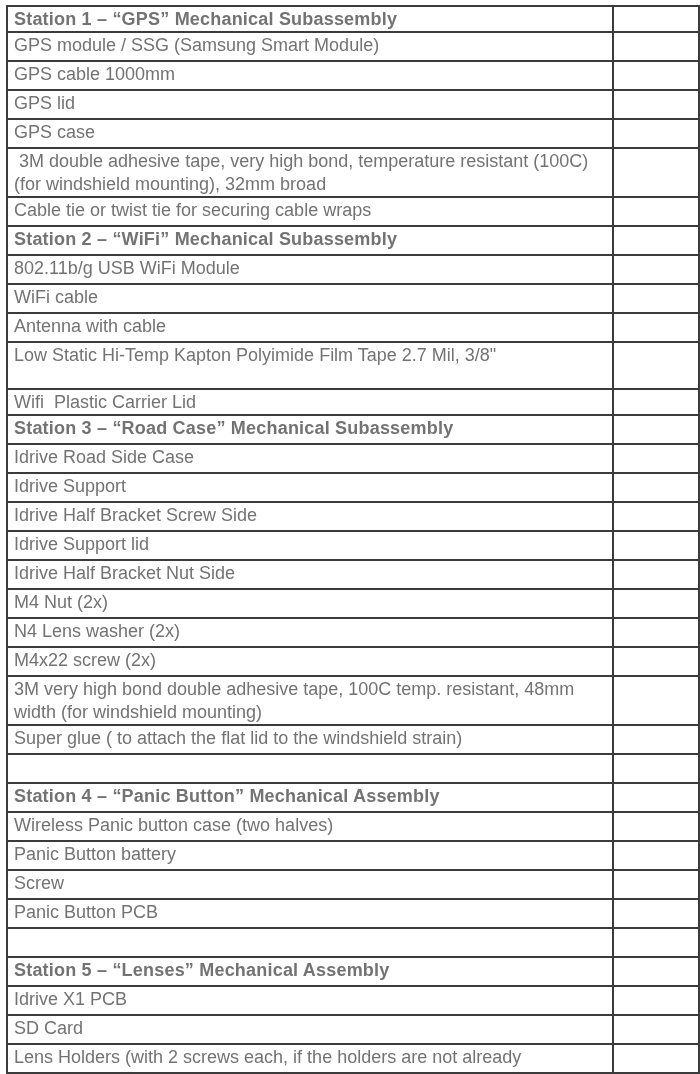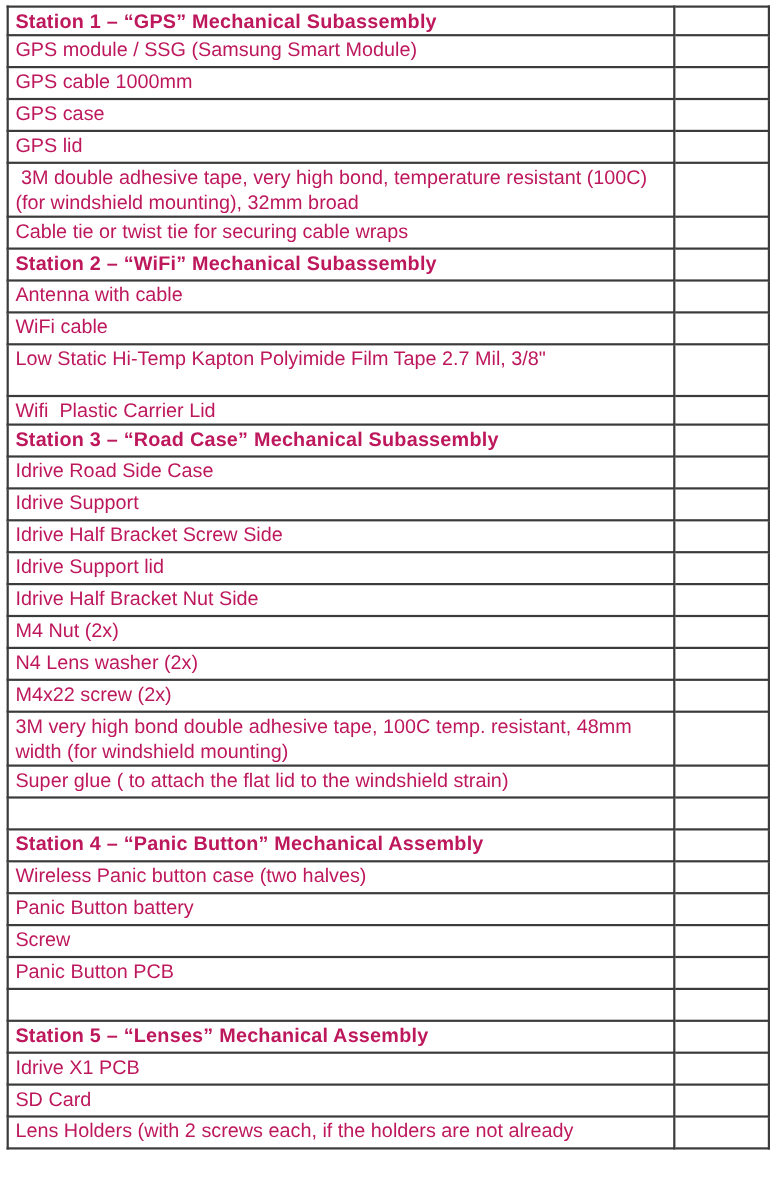--- a/index.html
+++ b/index.html
@@ -7,21 +7,21 @@
     padding: 0;
     background: #ffffff;
   }
   .sheet {
     position: relative;
     width: 700px;
     height: 1074px;
     overflow: hidden;
     background: #ffffff;
     font-family: "Liberation Sans", "DejaVu Sans", sans-serif;
-    color: #be185d;
+    color: #737373;
   }
   table.bom {
     position: absolute;
     left: 6px;
     top: 5px;
     border-collapse: collapse;
     table-layout: fixed;
     width: 692px;
   }
   col.c-label { width: 606px; }
@@ -62,45 +62,49 @@
         </tr>
       <tr>
           <td class="label">GPS module / SSG (Samsung Smart Module)</td>
           <td class="check"></td>
         </tr>
       <tr>
           <td class="label">GPS cable 1000mm</td>
           <td class="check"></td>
         </tr>
       <tr>
+          <td class="label">GPS lid</td>
+          <td class="check"></td>
+        </tr>
+      <tr>
           <td class="label">GPS case</td>
-          <td class="check"></td>
-        </tr>
-      <tr>
-          <td class="label">GPS lid</td>
           <td class="check"></td>
         </tr>
       <tr class="h-tall">
           <td class="label"> 3M double adhesive tape, very high bond, temperature resistant (100C) (for windshield mounting), 32mm broad</td>
           <td class="check"></td>
         </tr>
       <tr>
           <td class="label">Cable tie or twist tie for securing cable wraps</td>
           <td class="check"></td>
         </tr>
       <tr class="section">
           <td class="label">Station 2 – “WiFi” Mechanical Subassembly</td>
           <td class="check"></td>
         </tr>
       <tr>
+          <td class="label">802.11b/g USB WiFi Module</td>
+          <td class="check"></td>
+        </tr>
+      <tr>
+          <td class="label">WiFi cable</td>
+          <td class="check"></td>
+        </tr>
+      <tr>
           <td class="label">Antenna with cable</td>
-          <td class="check"></td>
-        </tr>
-      <tr>
-          <td class="label">WiFi cable</td>
           <td class="check"></td>
         </tr>
       <tr class="h-t47">
           <td class="label">Low Static Hi-Temp Kapton Polyimide Film Tape 2.7 Mil, 3/8"</td>
           <td class="check"></td>
         </tr>
       <tr class="h-short">
           <td class="label">Wifi  Plastic Carrier Lid</td>
           <td class="check"></td>
         </tr>

